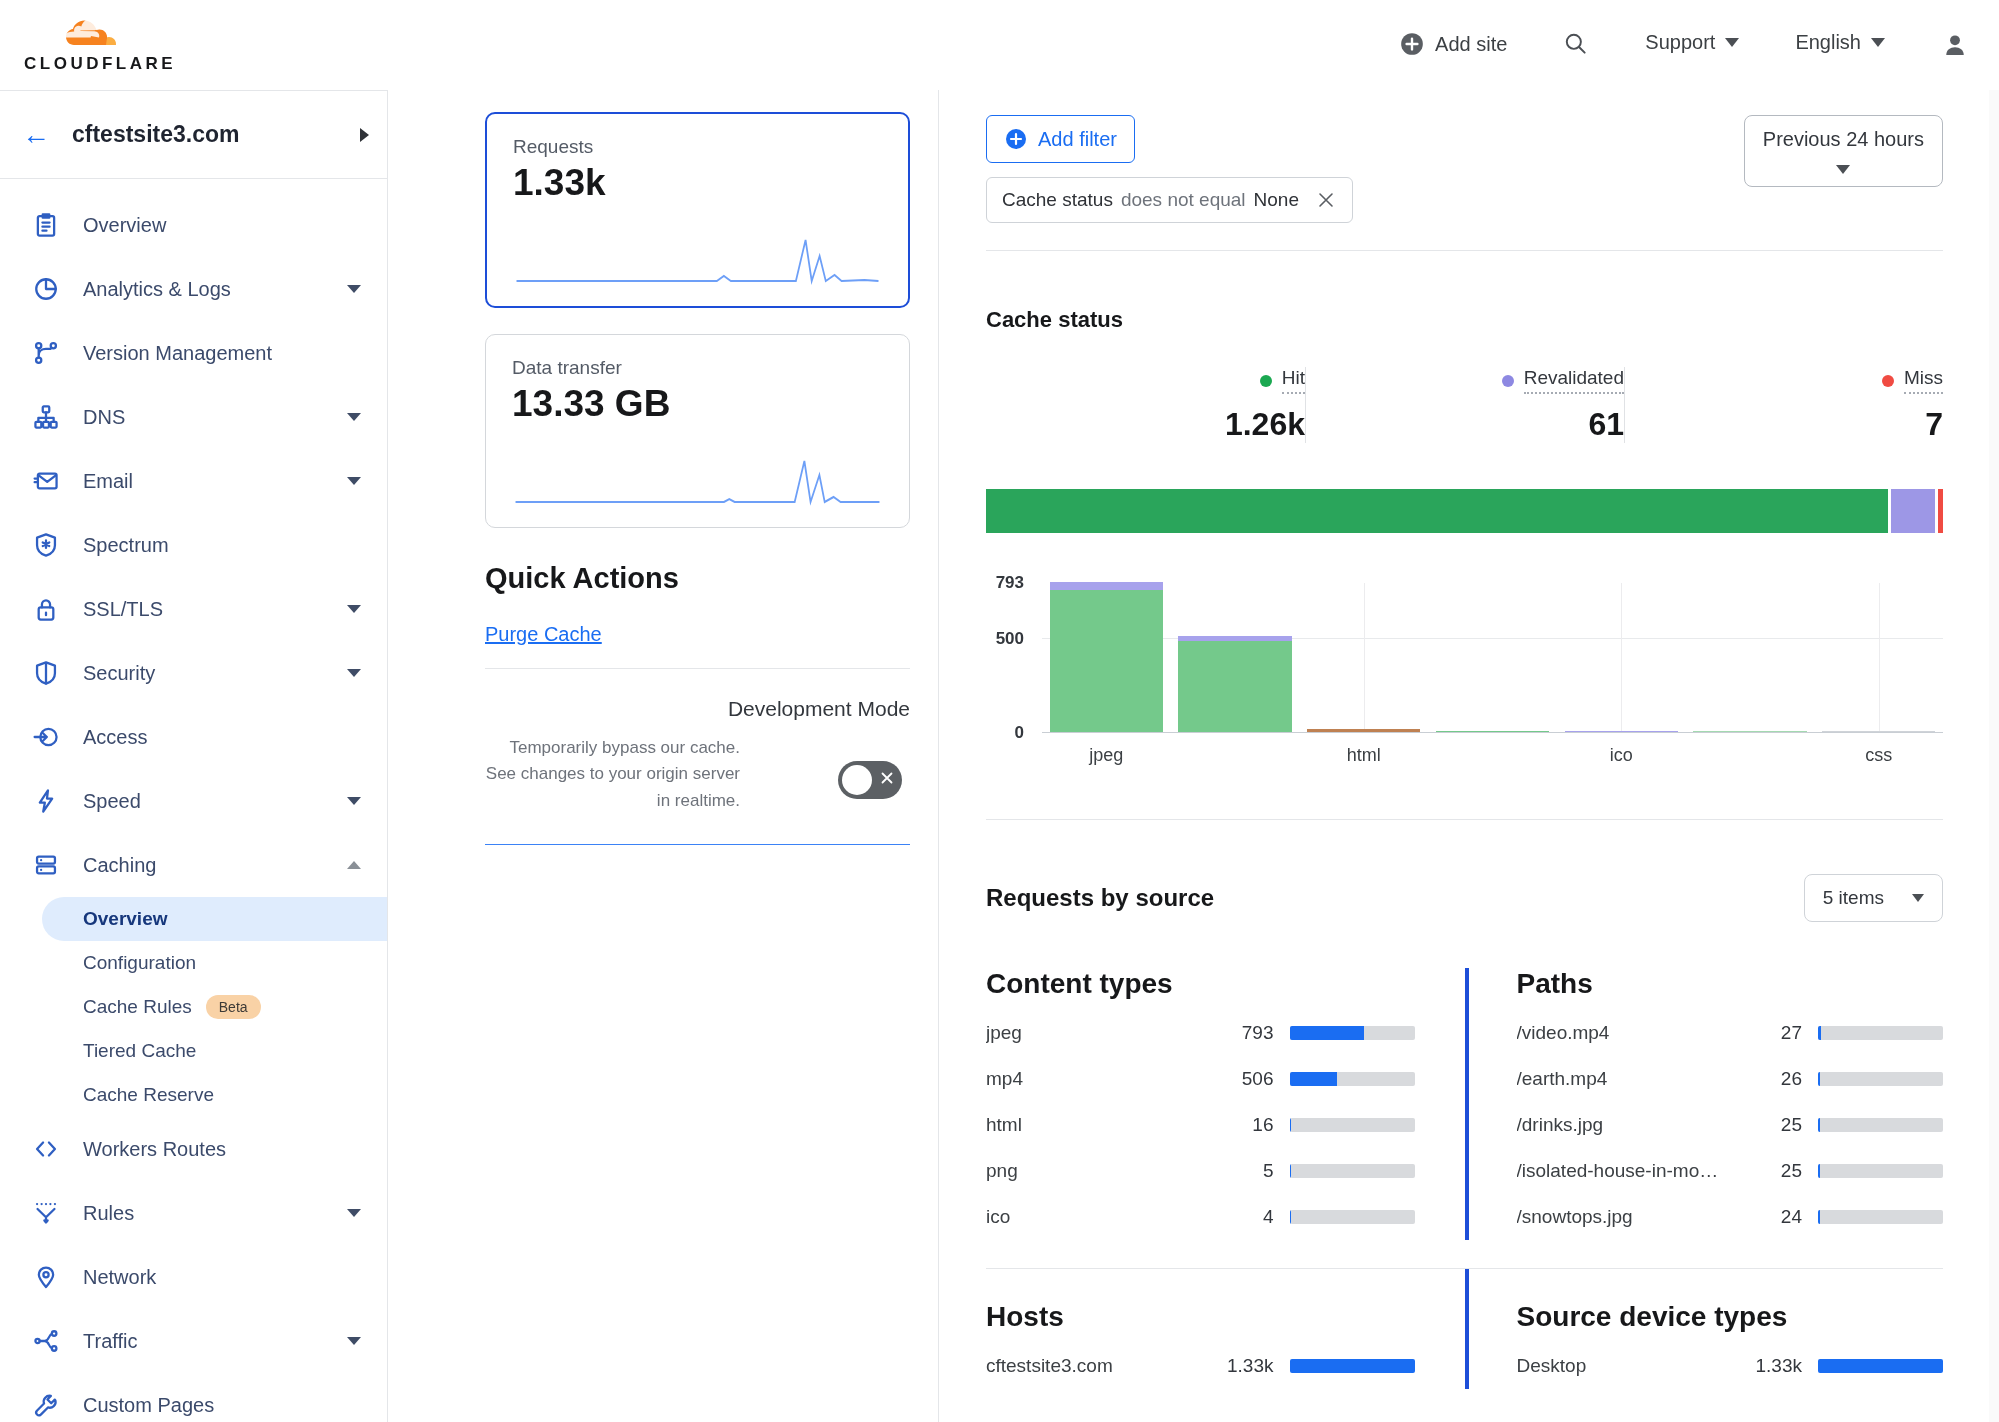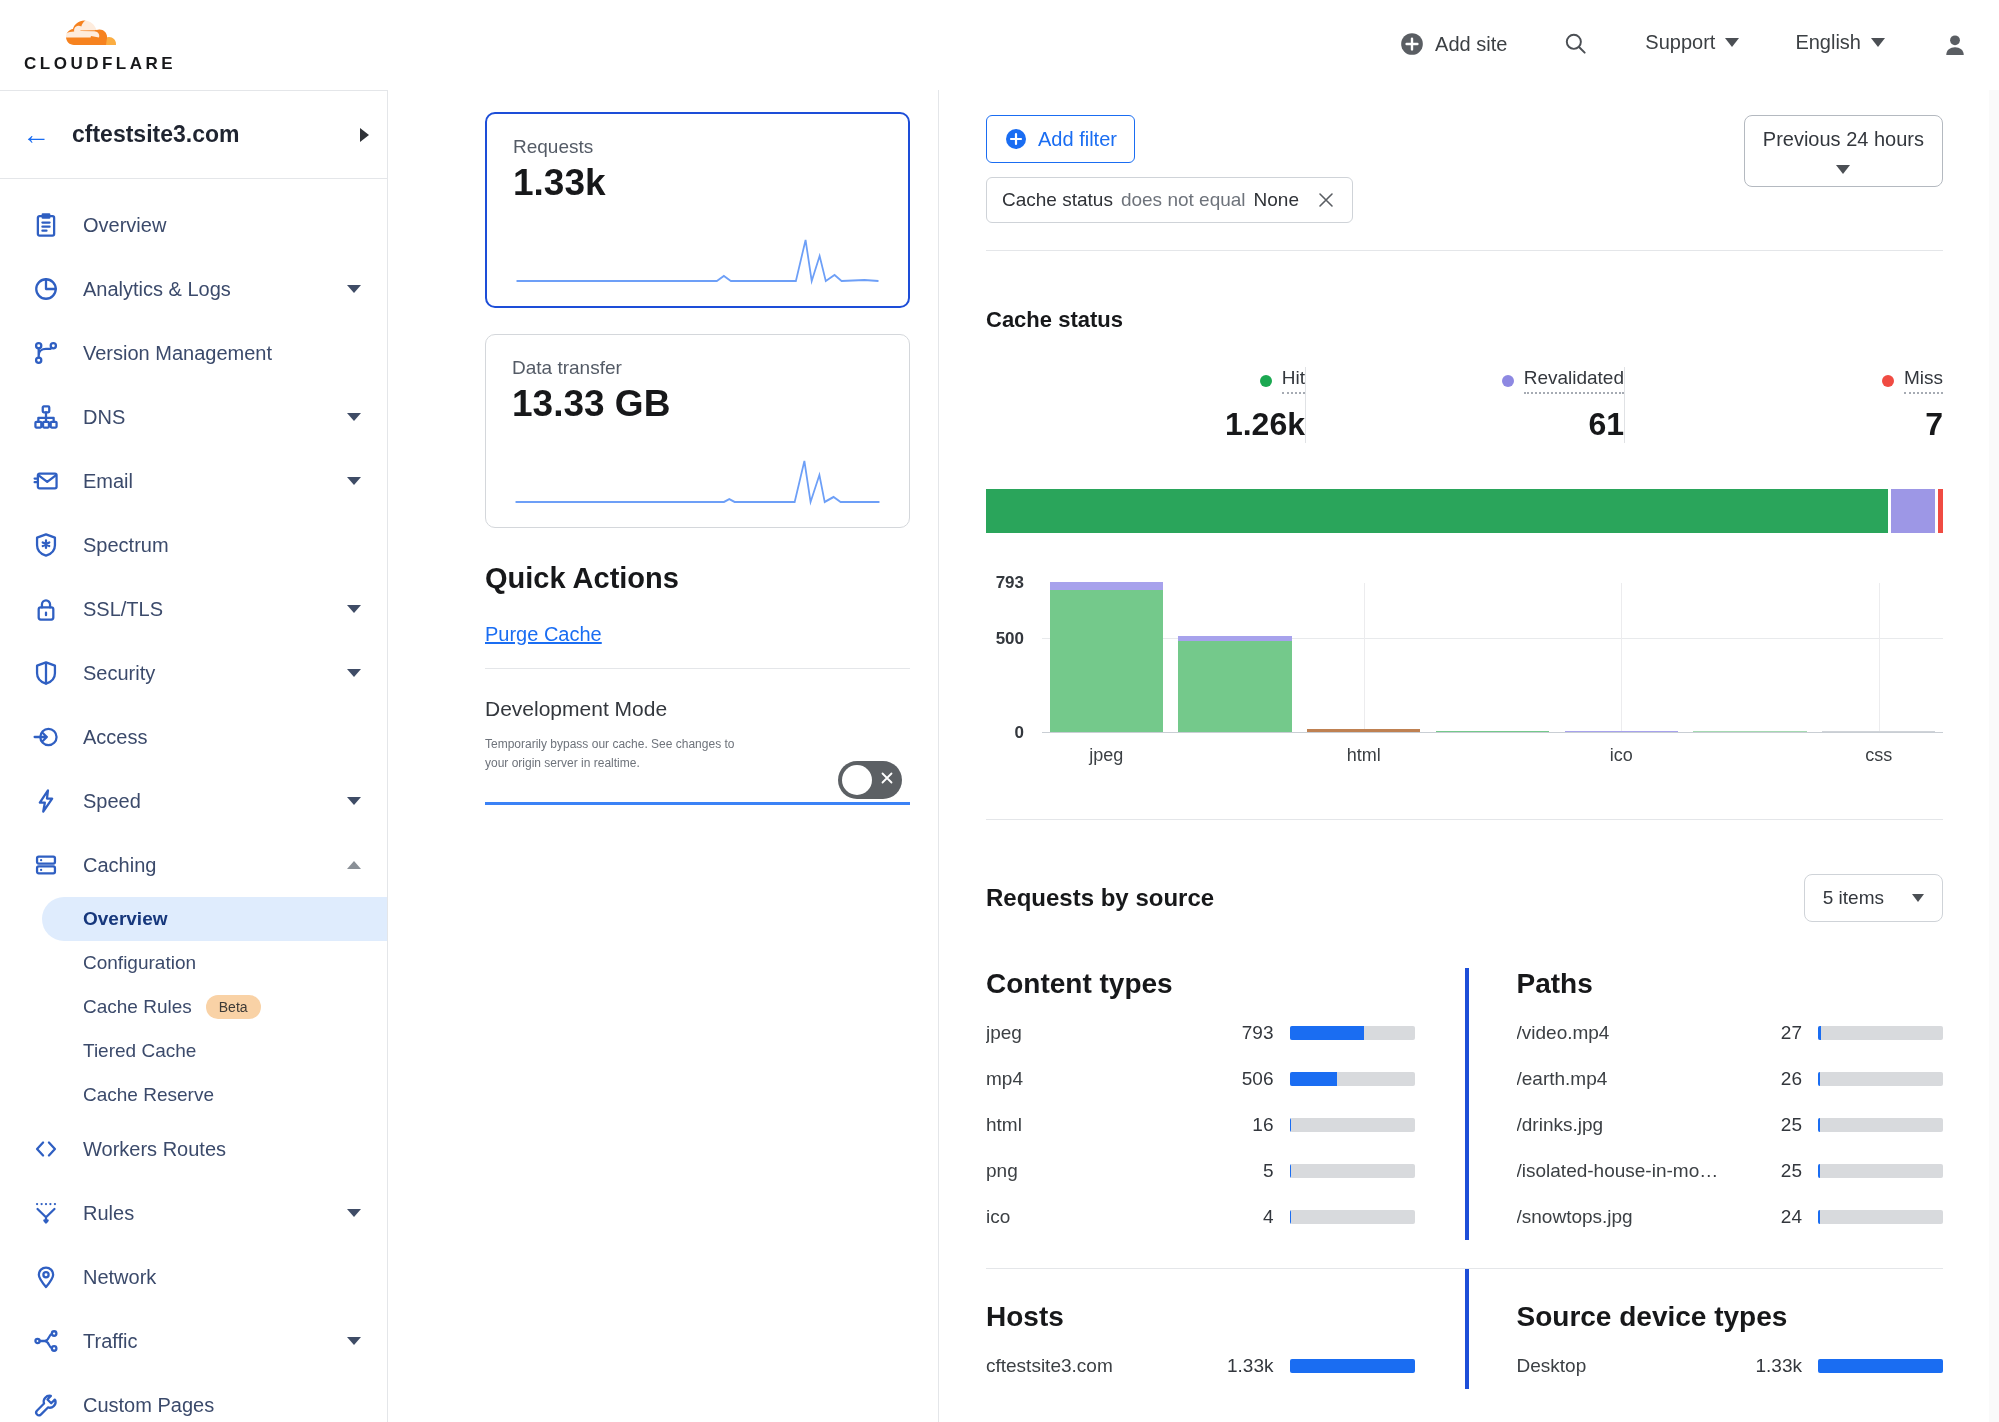--- a/index.html
+++ b/index.html
@@ -38,23 +38,23 @@
   
   .midcol { width:550px; flex:0 0 550px; padding:22px 28px 0 97px; }
   .mcard { border:1px solid #d4d7db; border-radius:10px; padding:22px 26px 18px; margin-bottom:26px; cursor:pointer; }
   .mcard.selected { border:2px solid #1d4ed8; }
   .mcard-label { font-size:19px; color:#545b66; }
   .mcard-value { font-size:37px; font-weight:bold; color:#17181a; margin-top:4px; }
   .spark { margin-top:30px; width:100%; height:54px; display:block; }
   .qa-title { margin-top:34px; font-size:29px; font-weight:bold; color:#17181a; }
   .purge { display:inline-block; margin-top:28px; font-size:20px; color:#1a6df2; text-decoration:underline; cursor:pointer; }
   .mid-div { border-bottom:1px solid #e4e6e9; margin-top:22px; }
-  .devmode { position:relative; padding:28px 0 30px; border-bottom:3px solid #3b82f6; }
+  .devmode { position:relative; padding:28px 0 30px; border-bottom:1px solid #3b82f6;text-align:right; }
   .dm-title { font-size:21px; color:#33373d; }
-  .dm-desc { margin-top:14px; font-size:12px; color:#6e737b; line-height:1.55; width:255px; }
+  .dm-desc { margin-top:14px; font-size:17px; color:#6e737b; line-height:1.55; width:255px; }
   .toggle { position:absolute; right:8px; top:92px; width:64px; height:38px; border-radius:19px; background:#5c6064; display:flex; align-items:center; cursor:pointer; }
   .knob { width:30px; height:30px; border-radius:50%; background:#fff; margin-left:4px; }
   .tx { margin-left:7px; color:#fff; }
 
   
   .rightcol { flex:1; border-left:1px solid #e4e6e9; border-right:10px solid #fafafa; position:relative; }
   .rc-inner { padding:0 46px 0 47px; }
   .filter-bar { display:flex; justify-content:space-between; align-items:flex-start; margin-top:25px; }
   .addfilter { display:inline-flex; align-items:center; gap:10px; border:1.5px solid #1a6df2; border-radius:6px; padding:11px 17px; background:#fff; color:#1a6df2; font-size:20px; cursor:pointer; font-family:inherit; }
   .chip { margin-top:14px; display:inline-flex; align-items:center; gap:8px; border:1px solid #cfd3d8; border-radius:6px; padding:11px 15px; font-size:19px; background:#fff; }

